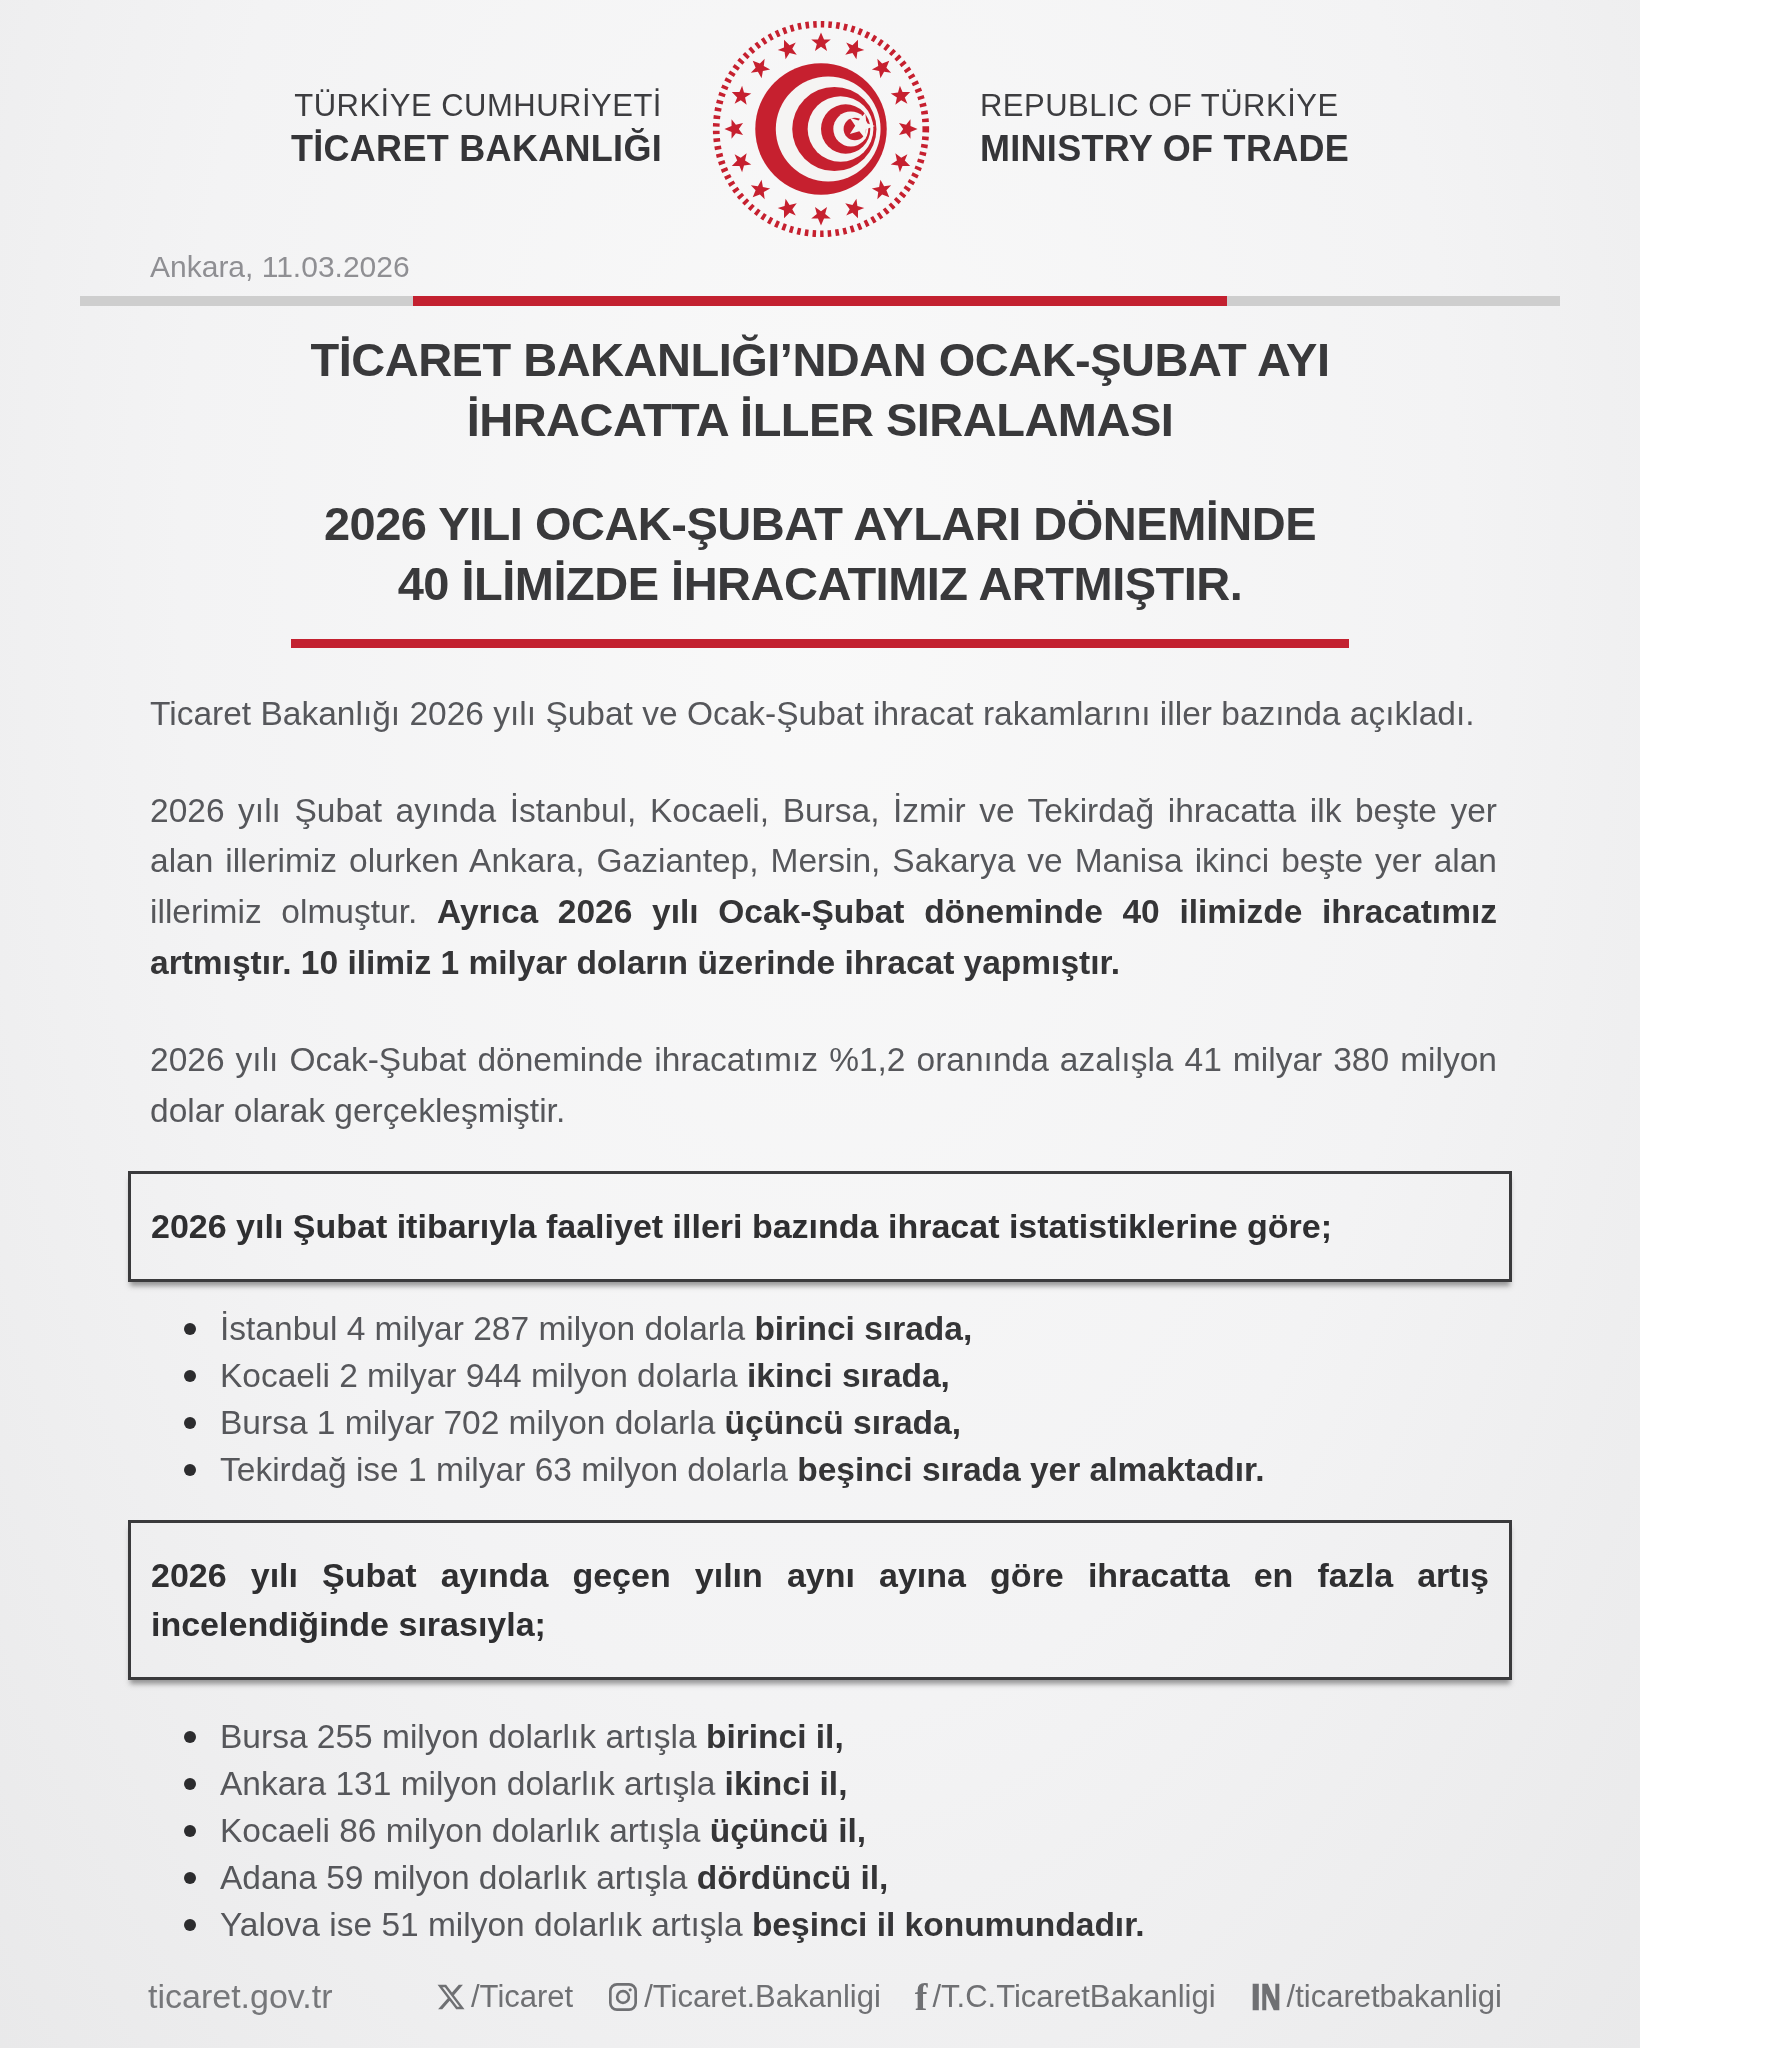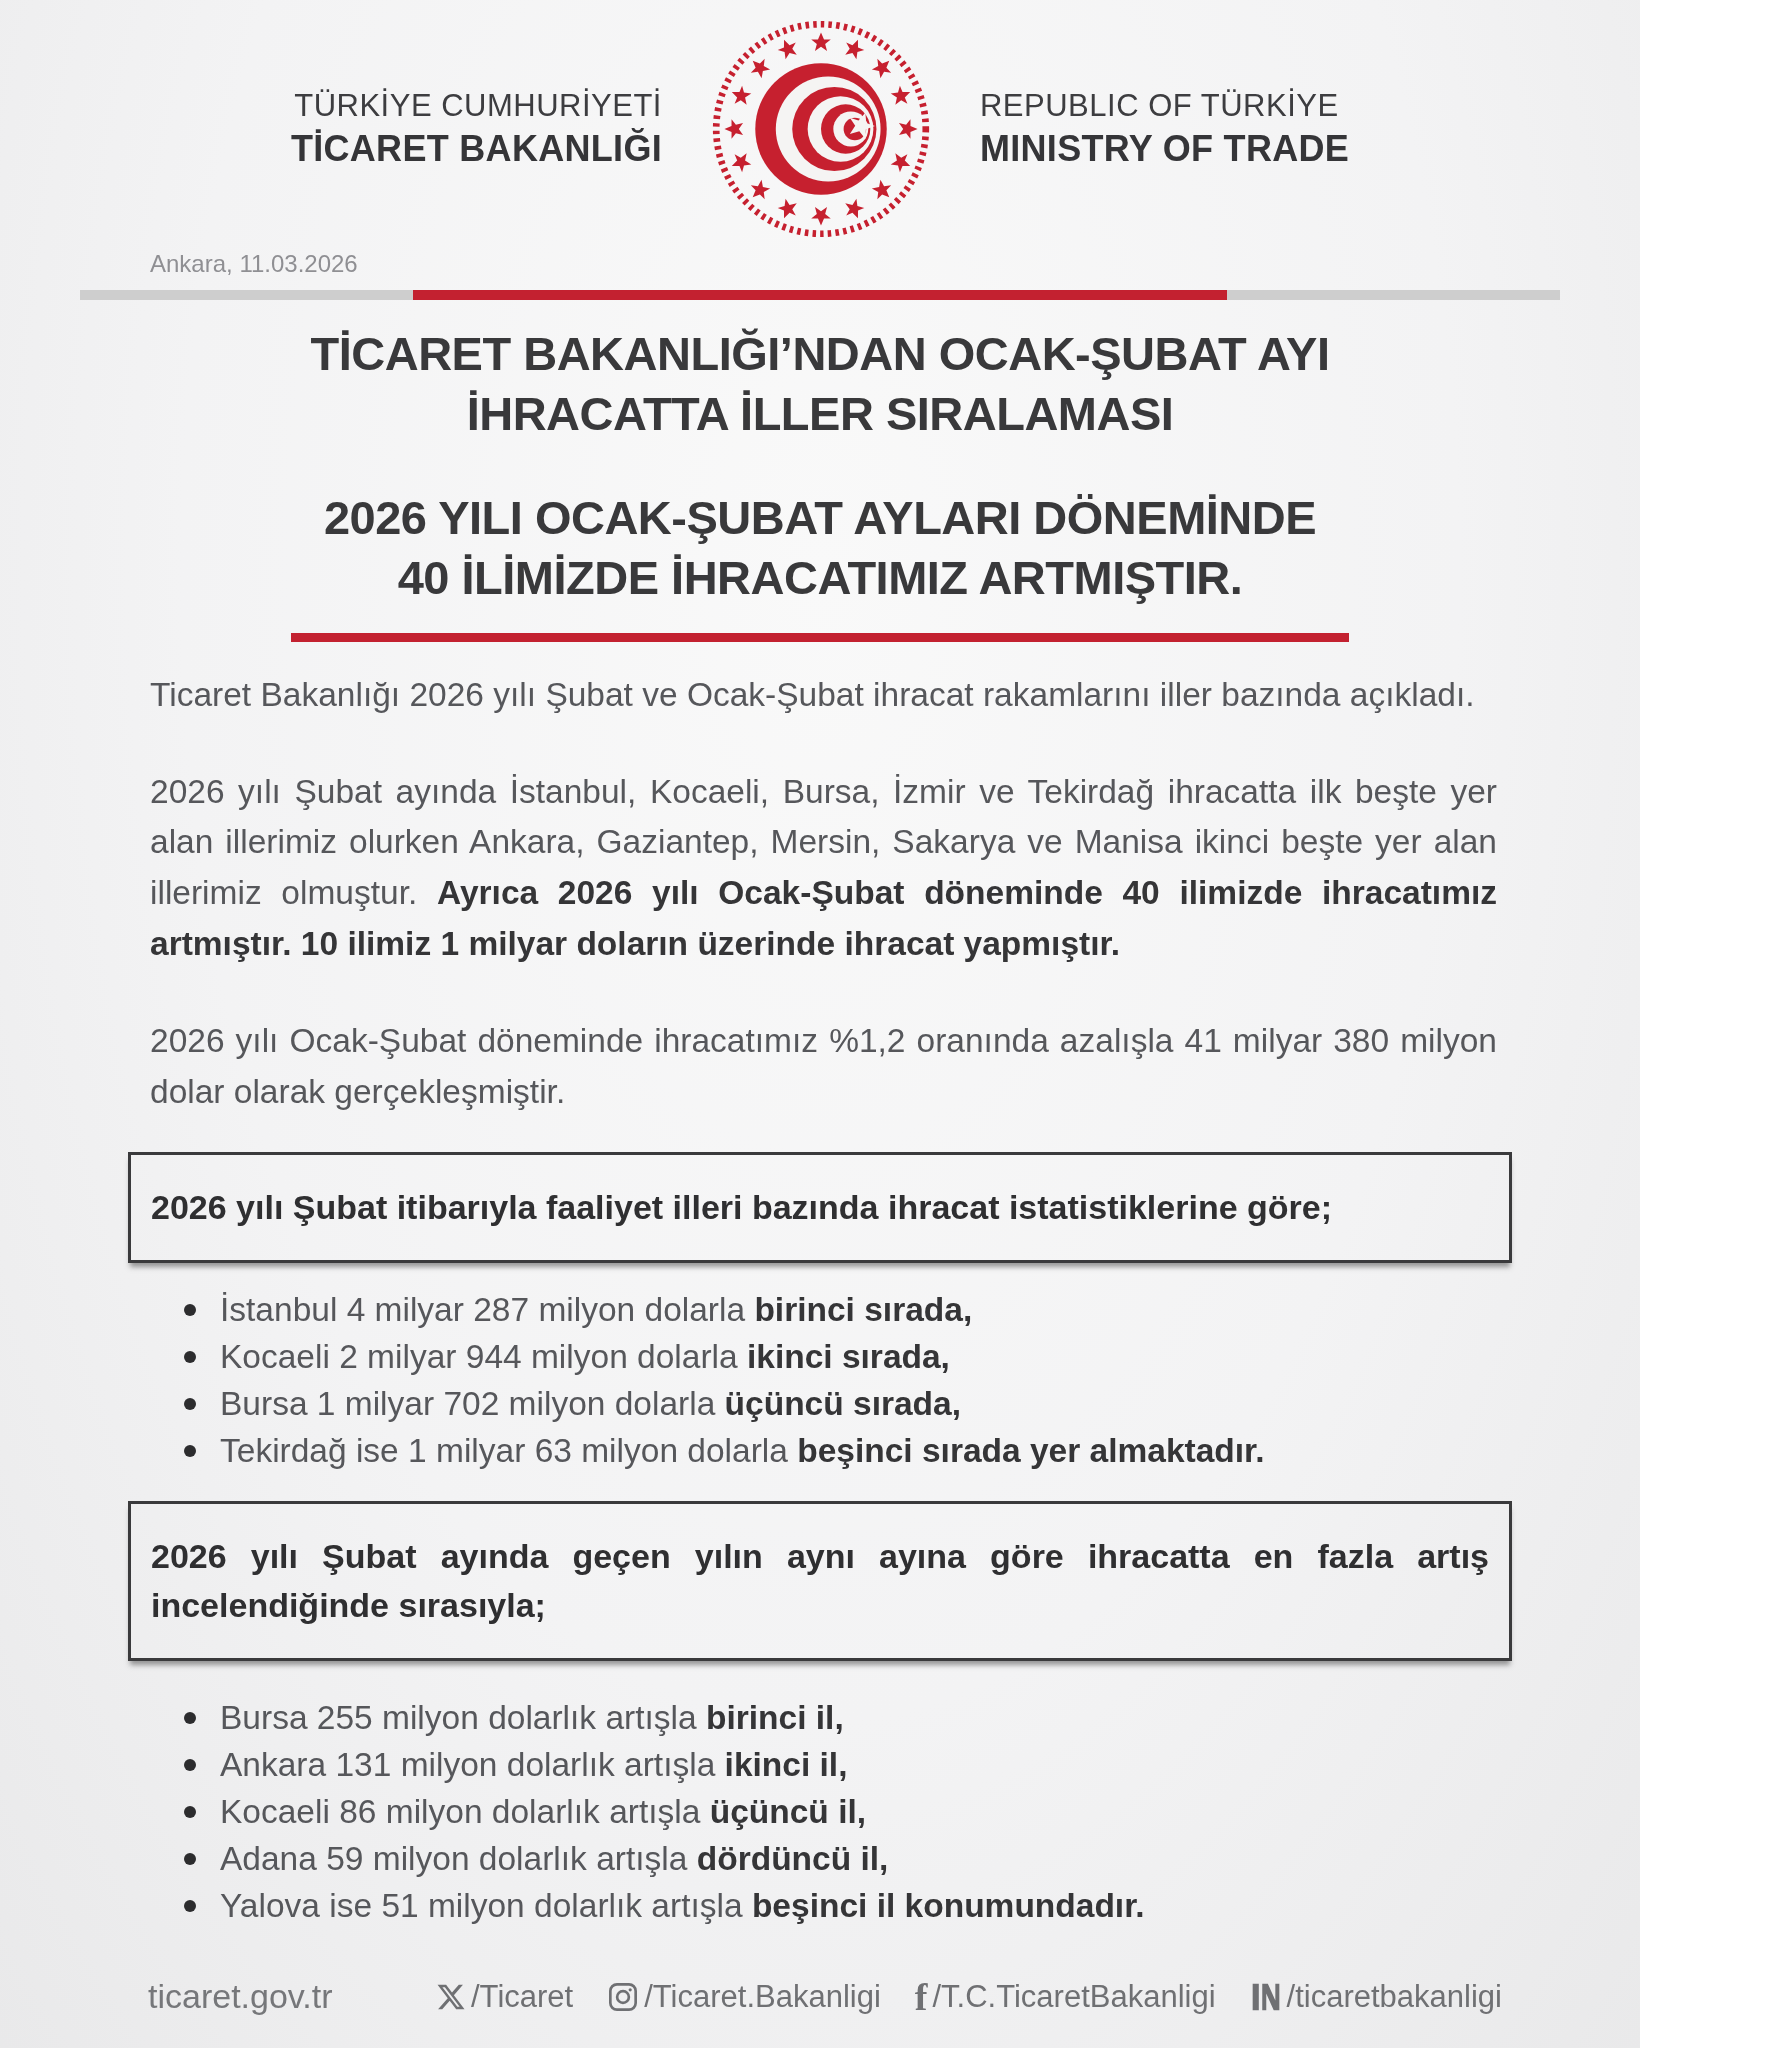--- a/index.html
+++ b/index.html
@@ -12,31 +12,31 @@
   }
   
   .header { display:flex; justify-content:center; align-items:center; gap:46px; padding-top:16px; }
   .h-block { line-height:1.25; }
   .h-left  { text-align:right; }
   .h-right { text-align:left; }
   .h-line1 { font-size:31px; font-weight:400; color:#3d3d40; letter-spacing:.5px; }
   .h-line2 { font-size:36px; font-weight:700; color:#353538; letter-spacing:.3px; }
   .logo-wrap { width:226px; height:226px; flex:0 0 auto; }
   
-  .dateline { margin:8px 0 0 150px; font-size:24px; color:#8f8f93; }
+  .dateline { margin:8px 0 0 150px; font-size:30px; color:#8f8f93; }
   .topbar { position:relative; width:1480px; height:10px; margin:12px auto 0; background:#cecece; }
   .topbar-red { position:absolute; top:0; height:100%; left:22.5%; width:55%; background:#c32130; }
   
   .title, .subtitle { text-align:center; font-weight:700; color:#39393b; font-size:47px; line-height:1.28; letter-spacing:-0.5px; }
   .title { margin-top:24px; }
   .subtitle { margin-top:44px; }
   .redline { width:1058px; height:9px; margin:24px auto 0; background:#c32130; }
   
   .para { margin:46px 143px 0 150px; font-size:33.5px; line-height:1.52; color:#56575b; text-align:justify; }
-  .para.first { margin-top:28px; }
+  .para.first { margin-top:41px; }
   .para strong, .blist strong { font-weight:700; color:#353537; }
   .infobox {
     margin:34px 128px 0; border:3px solid #3a3a3c; padding:28px 20px;
     font-size:34px; font-weight:700; color:#2f2f31; line-height:1.45; text-align:justify;
     box-shadow:0 6px 5px -2px rgba(60,60,60,.5);
   }
   .infobox.second { margin-top:26px; }
   .blist { list-style:none; margin:24px 145px 0 150px; }
   .blist.second { margin-top:34px; }
   .blist li { position:relative; padding-left:70px; font-size:33.5px; line-height:1.4; color:#56575b; }

